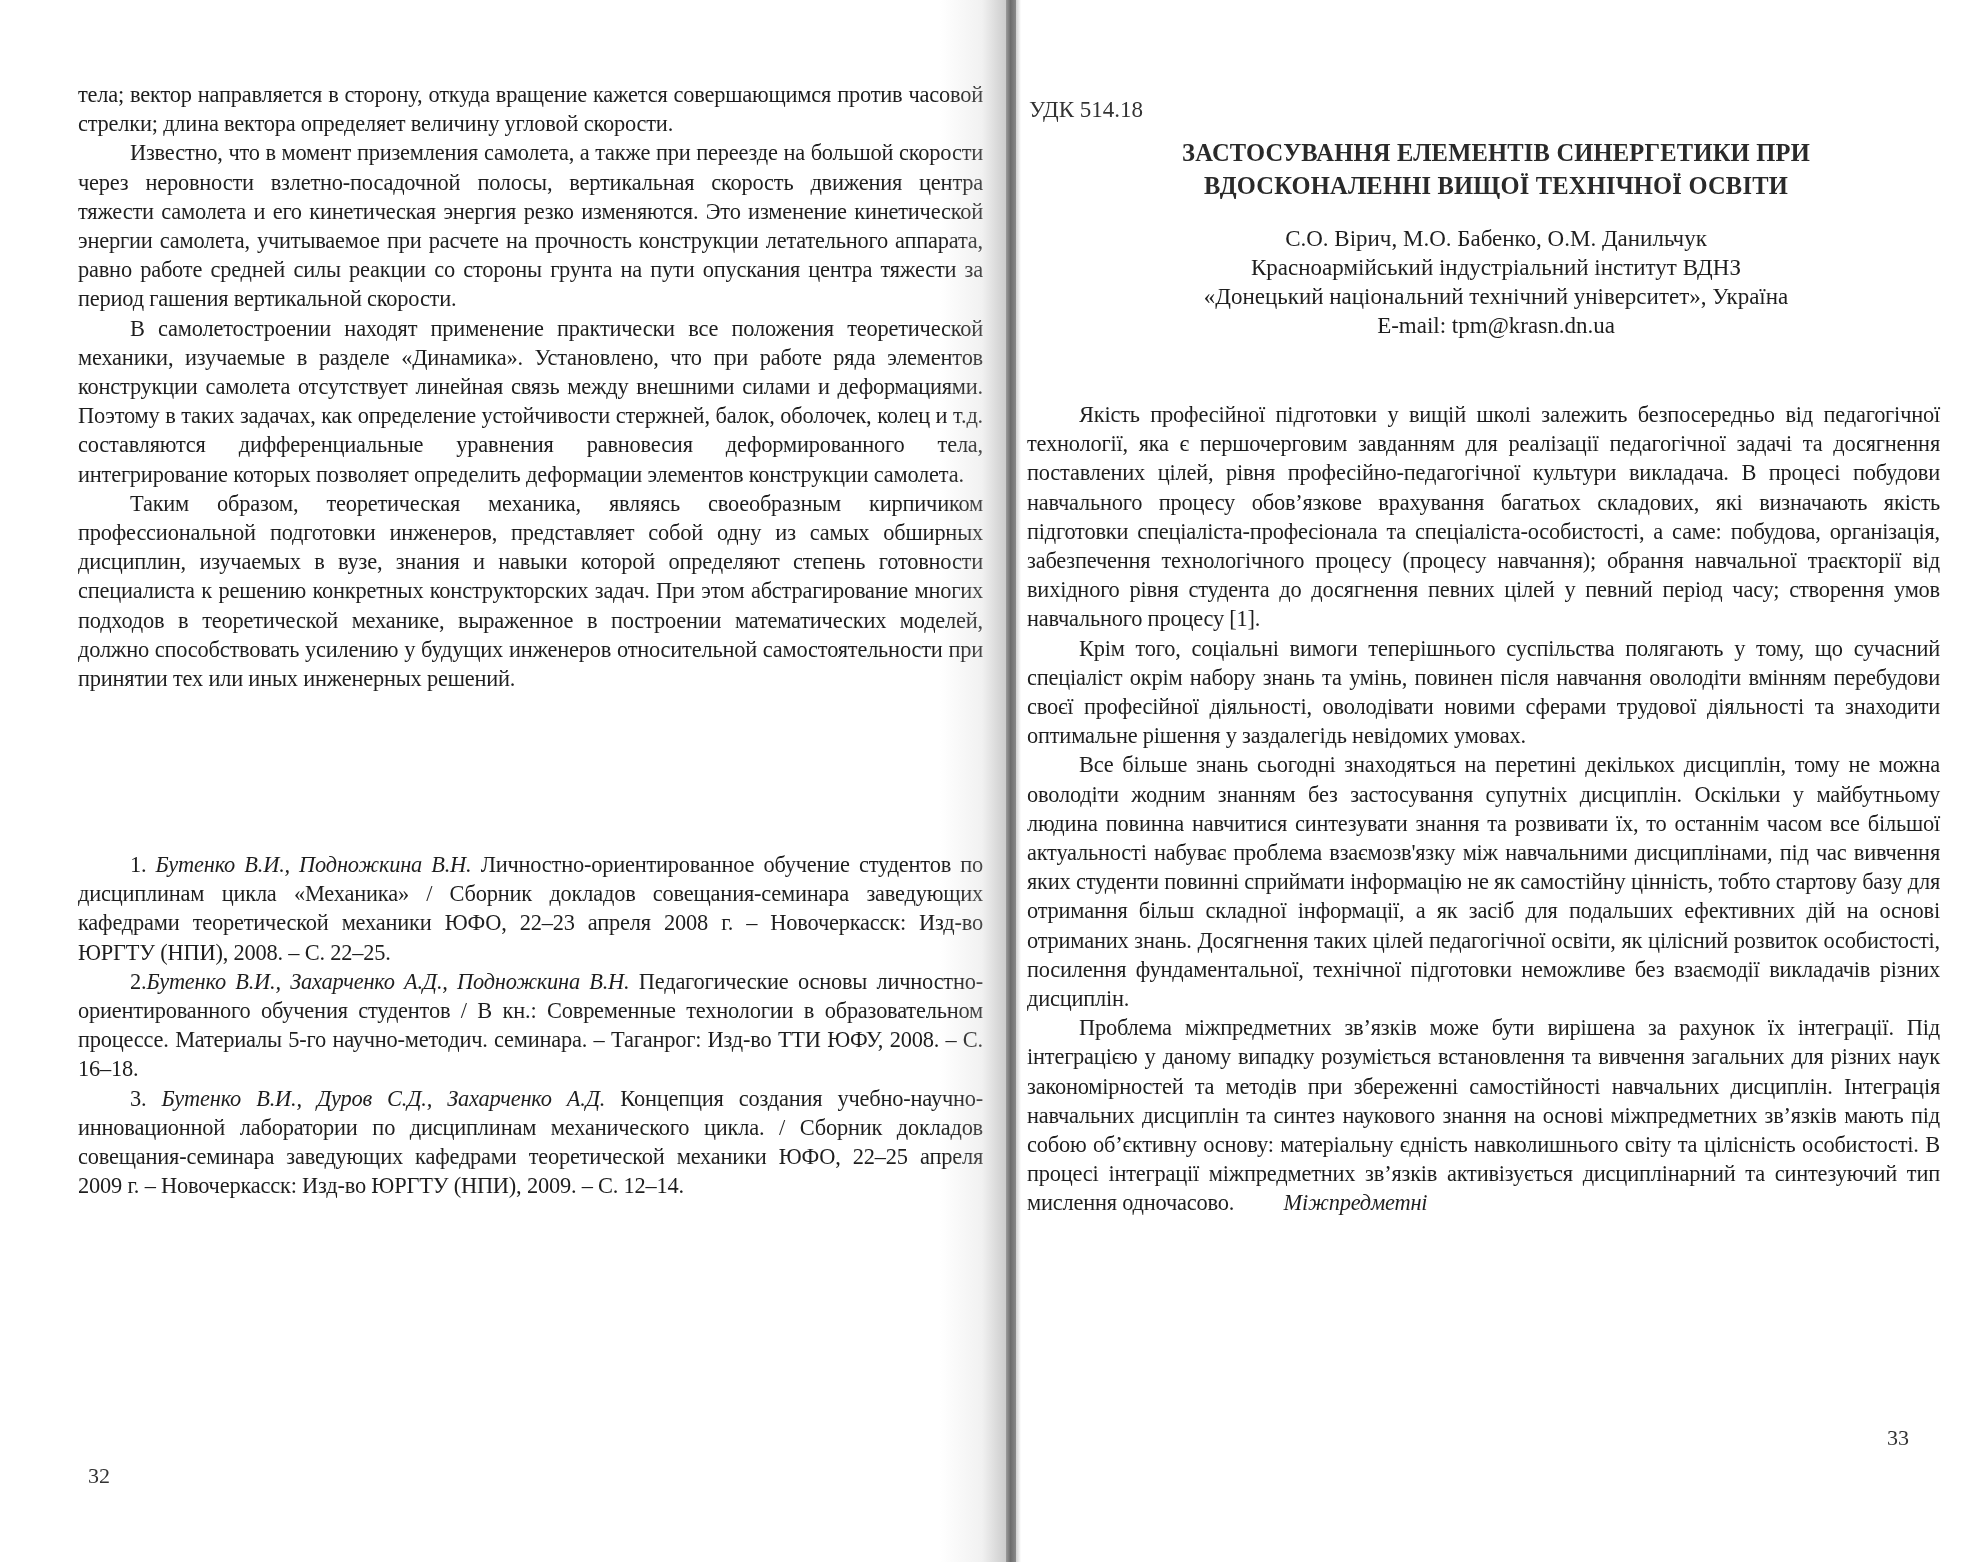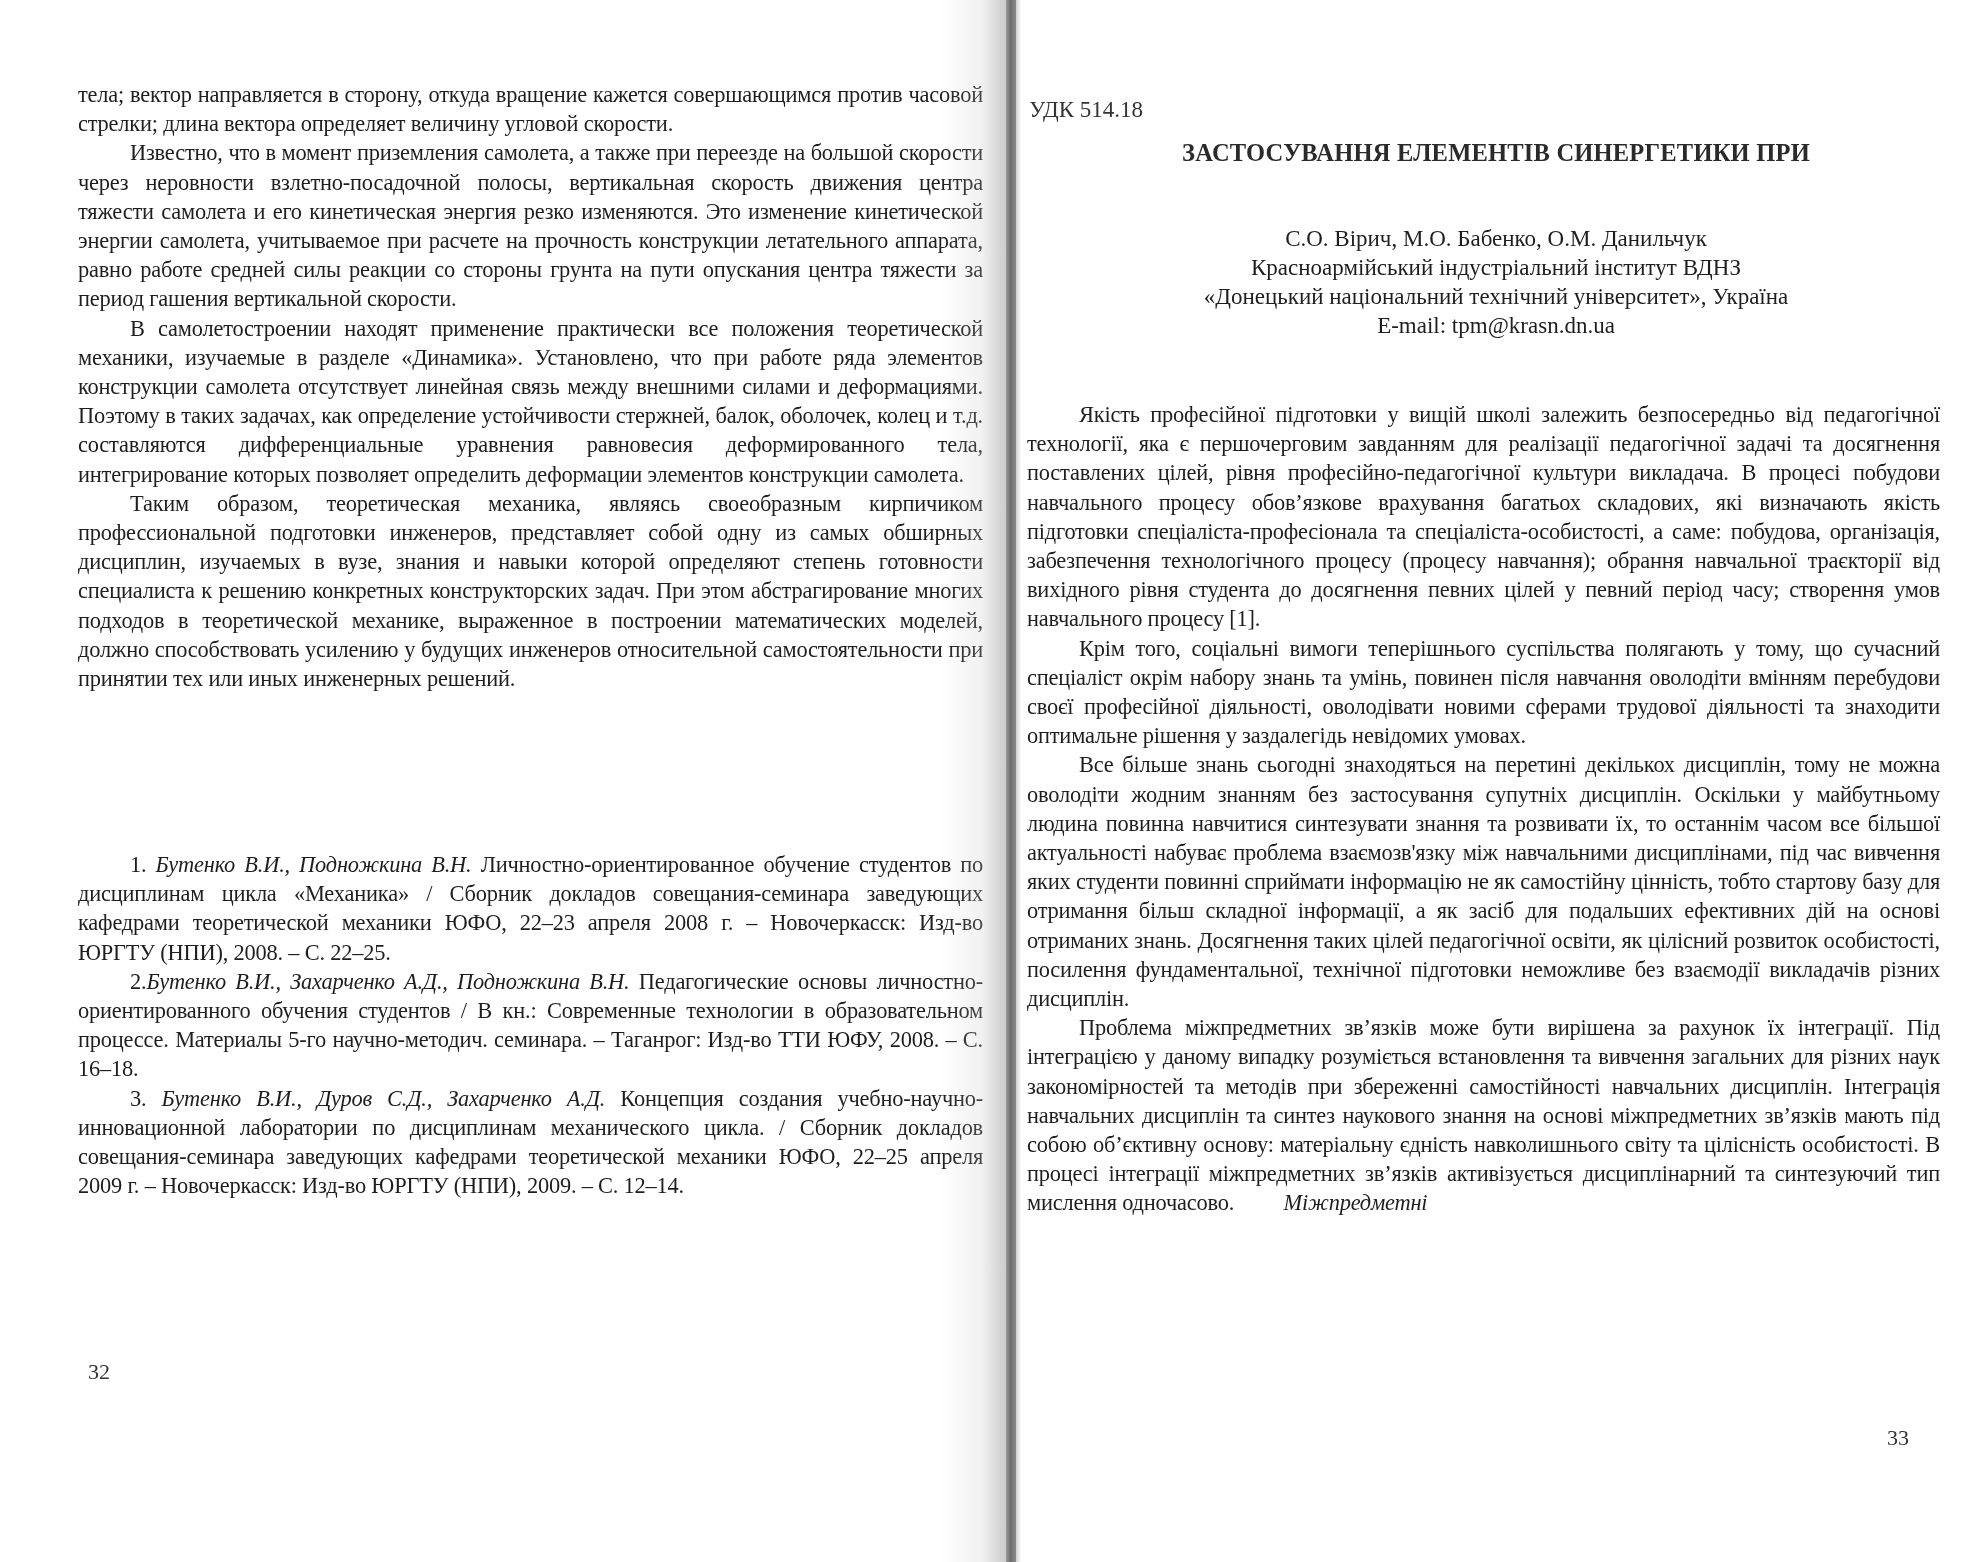--- a/index.html
+++ b/index.html
@@ -48,21 +48,21 @@
       position: absolute; left: 40px; top: 136px; width: 870px;
       text-align: center; font-weight: bold; font-size: 24.5px; line-height: 33px;
       color: #2a2a2a; letter-spacing: 0.2px; font-family: Liberation Serif, serif;
     }
     .authors-block {
       position: absolute; left: 40px; top: 224px; width: 870px;
       text-align: center; font-size: 23px; line-height: 29px;
     }
 
     .page-number { position: absolute; font-size: 22px; line-height: 24px; color: #333; }
-    .page-number-left { left: 88px; top: 1360px; }
+    .page-number-left { left: 88px; top: 1464px; }
     .page-number-right { left: 866px; top: 1426px; }
   </style>
 </head>
 <body>
 
 <div class="spread">
 
   <div class="page page-left">
     <div class="text-block left-body">
       <p class="no-indent">тела; вектор направляется в сторону, откуда вращение кажется совершающимся против часовой стрелки; длина вектора определяет величину угловой скорости.</p>
@@ -93,20 +93,21 @@
 
   <div class="gutter-shadow"></div>
   <div class="spine"></div>
   <div class="spine-edge"></div>
 
   <div class="page page-right">
     <div class="udk">УДК 514.18</div>
 
     <div class="title">
       <div>ЗАСТОСУВАННЯ ЕЛЕМЕНТІВ СИНЕРГЕТИКИ ПРИ</div>
+      <div>ВДОСКОНАЛЕННІ ВИЩОЇ ТЕХНІЧНОЇ ОСВІТИ</div>
     </div>
 
     <div class="authors-block">
       <div>С.О. Вірич, М.О. Бабенко, О.М. Данильчук</div>
       <div>Красноармійський індустріальний інститут ВДНЗ</div>
       <div>«Донецький національний технічний університет», Україна</div>
       <div>E-mail: tpm@krasn.dn.ua</div>
     </div>
 
     <div class="text-block right-body">

